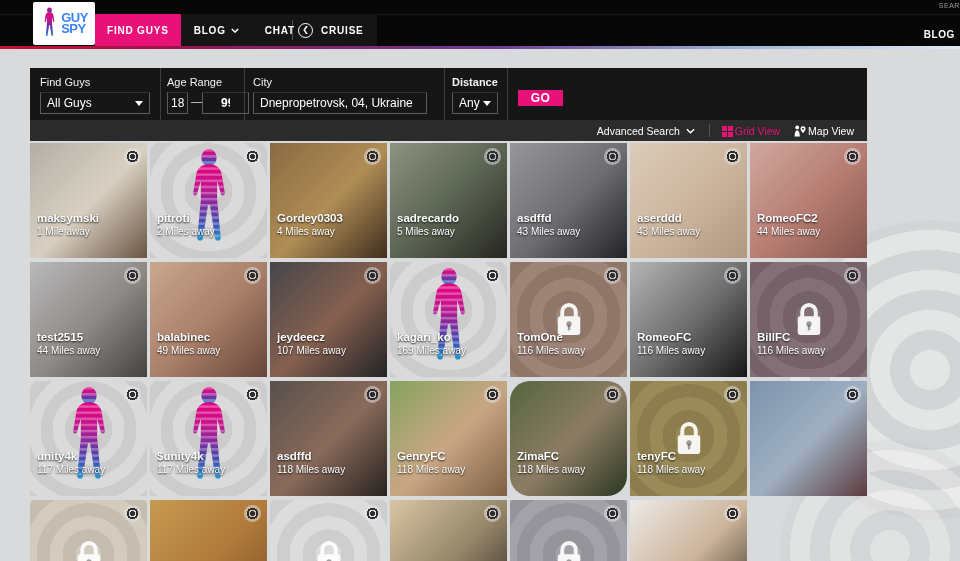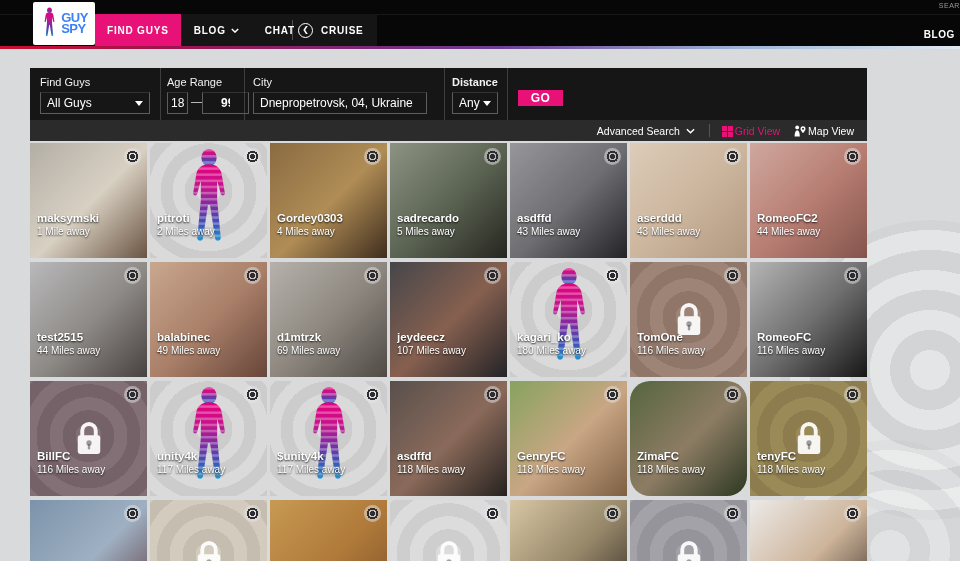--- a/index.html
+++ b/index.html
@@ -258,27 +258,20 @@
         <div class="tile-dist">44 Miles away</div>
       </div>
     </div>
     <div class="tile photo" style="background: linear-gradient(135deg, rgb(201, 167, 143) 0%, rgb(169, 127, 104) 52%, rgb(103, 69, 58) 100%);">
       <div class="badge"></div>
       <div class="tile-label">
         <div class="tile-name">balabinec</div>
         <div class="tile-dist">49 Miles away</div>
       </div>
     </div>
-    <div class="tile photo" style="background: linear-gradient(135deg, rgb(182, 178, 171) 0%, rgb(140, 134, 126) 52%, rgb(79, 74, 69) 100%);">
-      <div class="badge"></div>
-      <div class="tile-label">
-        <div class="tile-name">d1mtrzk</div>
-        <div class="tile-dist">69 Miles away</div>
-      </div>
-    </div>
     <div class="tile photo" style="background: linear-gradient(135deg, rgb(70, 70, 74) 0%, rgb(134, 96, 79) 52%, rgb(35, 35, 39) 100%);">
       <div class="badge"></div>
       <div class="tile-label">
         <div class="tile-name">jeydeecz</div>
         <div class="tile-dist">107 Miles away</div>
       </div>
     </div>
     <div class="tile avatar">
   <svg class="person-svg" viewBox="0 0 60 104">
     <use href="#gs-person" fill="url(#gs-grad)"></use>
@@ -286,21 +279,21 @@
     <g clip-path="url(#gs-clip)">
       <circle cx="30" cy="36" r="17" fill="rgba(255,255,255,0.85)"></circle>
       <circle cx="30" cy="36" r="14" fill="none" stroke="#e31837" stroke-width="3.4"></circle>
       <circle cx="30" cy="36" r="8.6" fill="none" stroke="#e31837" stroke-width="3.2"></circle>
       <circle cx="30" cy="36" r="3" fill="#e31837"></circle>
     </g>
   </svg>
 <div class="badge"></div>
       <div class="tile-label">
         <div class="tile-name">kagari_ko</div>
-        <div class="tile-dist">180 Miles away</div>
+        <div class="tile-dist">169 Miles away</div>
       </div>
     </div>
     <div class="tile locked" style="background: repeating-radial-gradient(circle at 50% 48%, rgb(157, 132, 119) 0px, rgb(157, 132, 119) 13px, rgb(143, 118, 105) 13px, rgb(143, 118, 105) 26px); padding-left: 8px;">
   <svg class="lock-svg" viewBox="0 0 24 28">
     <path d="M7.5 12 V8.5 a4.5 4.5 0 0 1 9 0 V12" fill="none" stroke="#ffffff" stroke-width="2.6"></path>
     <rect x="4.5" y="11.5" width="15" height="12.5" rx="1.6" fill="#ffffff"></rect>
     <circle cx="12" cy="16.6" r="1.8" fill="rgba(0,0,0,0.38)"></circle>
     <rect x="11.2" y="17.4" width="1.6" height="3.6" rx="0.8" fill="rgba(0,0,0,0.38)"></rect>
   </svg>
 <div class="badge"></div>

